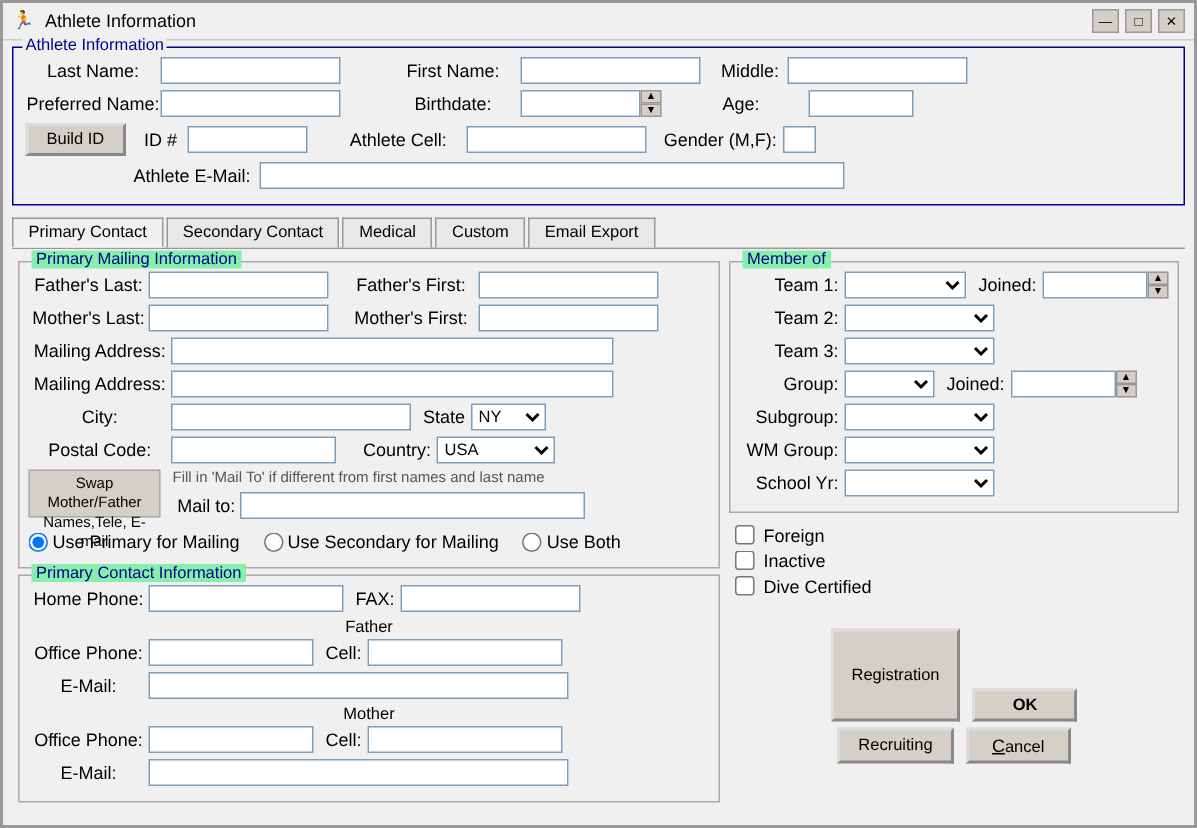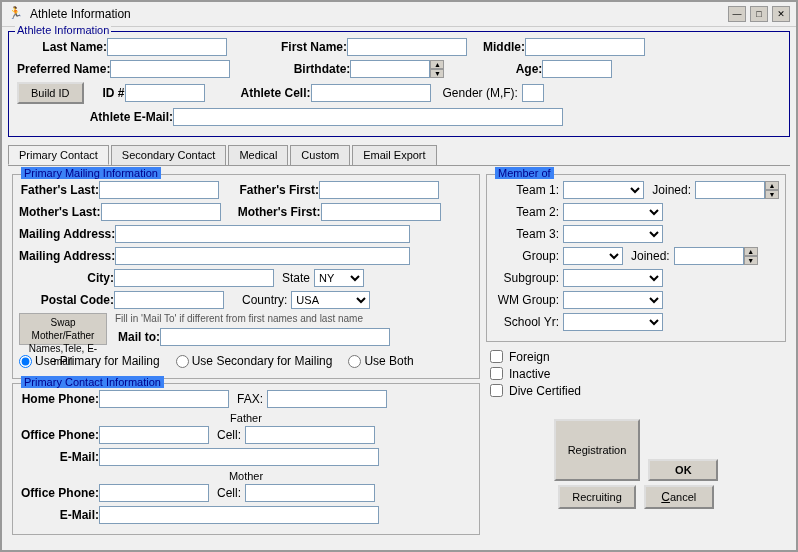--- a/index.html
+++ b/index.html
@@ -3,23 +3,23 @@
   <meta charset="utf-8">
   <style>
     * { box-sizing: border-box; margin: 0; padding: 0; font-family: Arial, sans-serif; font-size: 12px; }
     body { background: #f0f0f0; }
     .window { width: 798px; height: 552px; background: #f0f0f0; border: 2px solid #999; position: relative; overflow: hidden; }
     .title-bar { background: #f0f0f0; padding: 4px 6px; display: flex; align-items: center; border-bottom: 1px solid #ccc; }
     .title-bar-icon { width: 16px; height: 16px; margin-right: 6px; }
     .title-bar-title { flex: 1; font-size: 12px; }
     .title-bar-controls { display: flex; gap: 4px; }
     .title-bar-btn { width: 18px; height: 16px; background: #d4d0c8; border: 1px solid #999; font-size: 9px; display: flex; align-items: center; justify-content: center; cursor: pointer; }
-    .group-label { position: absolute; top: -8px; left: 8px; background: #3b82f6; padding: 0 3px; color: #00008b; font-size: 11px; }
+    .group-label { position: absolute; top: -8px; left: 8px; background: #86efac; padding: 0 3px; color: #00008b; font-size: 11px; }
     .form-row { display: flex; align-items: center; margin-bottom: 4px; }
-    .label { text-align: right; min-width: 90px; padding-right: 0; color: #000; font-weight: bold; }
+    .label { text-align: center; min-width: 90px; padding-right: 0; color: #000; }
     input[type=text], input[type=date] { height: 18px; border: 1px solid #7f9db9; background: white; padding: 1px 3px; font-size: 11px; }
     .inp-md { width: 120px; }
     select { height: 18px; border: 1px solid #7f9db9; background: white; font-size: 11px; }
     .spin-box { display: flex; align-items: center; }
     .spin-box input { width: 70px; height: 18px; }
     .spin-arrows { display: flex; flex-direction: column; }
     .spin-arrow { width: 14px; height: 9px; background: #d4d0c8; border: 1px solid #999; font-size: 7px; display: flex; align-items: center; justify-content: center; cursor: pointer; line-height: 1; }
     .tabs { display: flex; border-bottom: 1px solid #999; margin-bottom: 4px; }
     .tab { padding: 3px 10px; border: 1px solid #999; border-bottom: none; background: #e8e8e8; cursor: pointer; margin-right: 2px; font-size: 11px; }
     .tab.active { background: #f0f0f0; border-bottom: 1px solid #f0f0f0; z-index: 1; }

